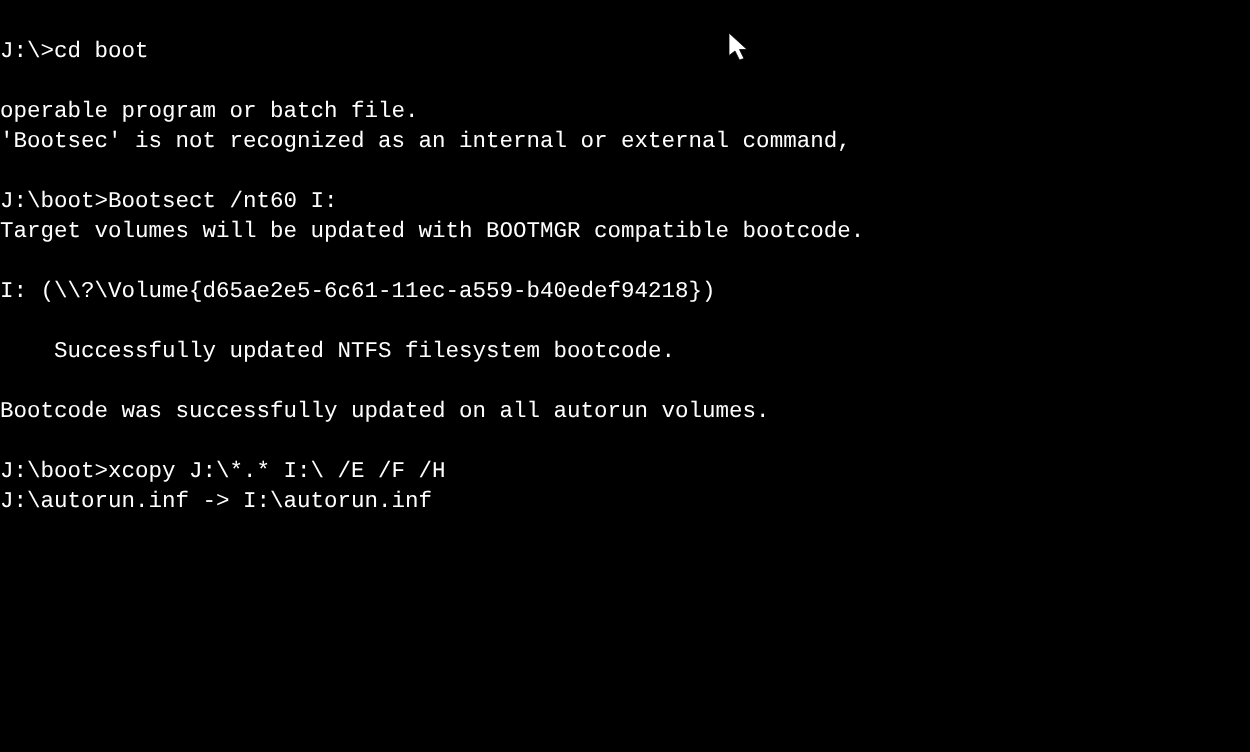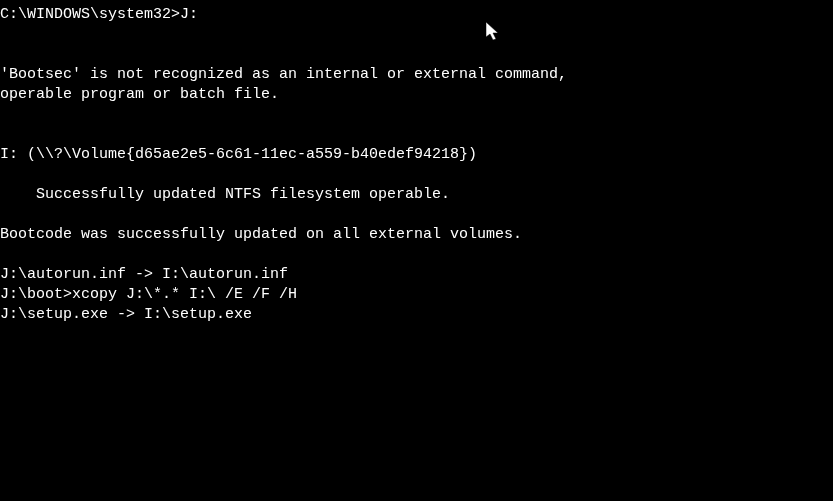--- a/index.html
+++ b/index.html
@@ -29,33 +29,34 @@
       height: 22px;
       top: 22px;
       left: 486px;
       pointer-events: none;
     }
   </style>
 </head>
 <body>
 
 <div>
-  <div class="line">C:\WINDOWS\system32&gt;J:</div>
   <div class="line"></div>
+  <div class="line">J:\&gt;cd boot</div>
   <div class="line"></div>
+  <div class="line">operable program or batch file.</div>
   <div class="line">'Bootsec' is not recognized as an internal or external command,</div>
-  <div class="line">operable program or batch file.</div>
   <div class="line"></div>
+  <div class="line">J:\boot&gt;Bootsect /nt60 I:</div>
+  <div class="line">Target volumes will be updated with BOOTMGR compatible bootcode.</div>
   <div class="line"></div>
   <div class="line">I: (\\?\Volume{d65ae2e5-6c61-11ec-a559-b40edef94218})</div>
   <div class="line"></div>
-  <div class="line">    Successfully updated NTFS filesystem operable.</div>
+  <div class="line">    Successfully updated NTFS filesystem bootcode.</div>
   <div class="line"></div>
-  <div class="line">Bootcode was successfully updated on all external volumes.</div>
+  <div class="line">Bootcode was successfully updated on all autorun volumes.</div>
   <div class="line"></div>
+  <div class="line">J:\boot&gt;xcopy J:\*.* I:\ /E /F /H</div>
   <div class="line">J:\autorun.inf -&gt; I:\autorun.inf</div>
-  <div class="line">J:\boot&gt;xcopy J:\*.* I:\ /E /F /H</div>
-  <div class="line">J:\setup.exe -&gt; I:\setup.exe</div>
 </div>
 
 <svg class="cursor" viewBox="0 0 16 22">
   <path d="M0,0 L0,15 L4,12 L7,18 L10,17 L7,11 L12,11 Z" fill="#fff" stroke="#000" stroke-width="0.5"></path>
 </svg>
 
 </body></html>

